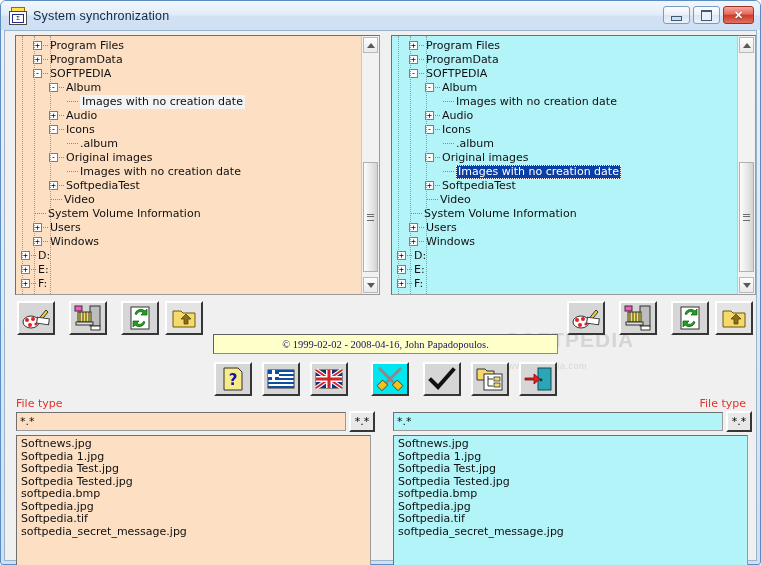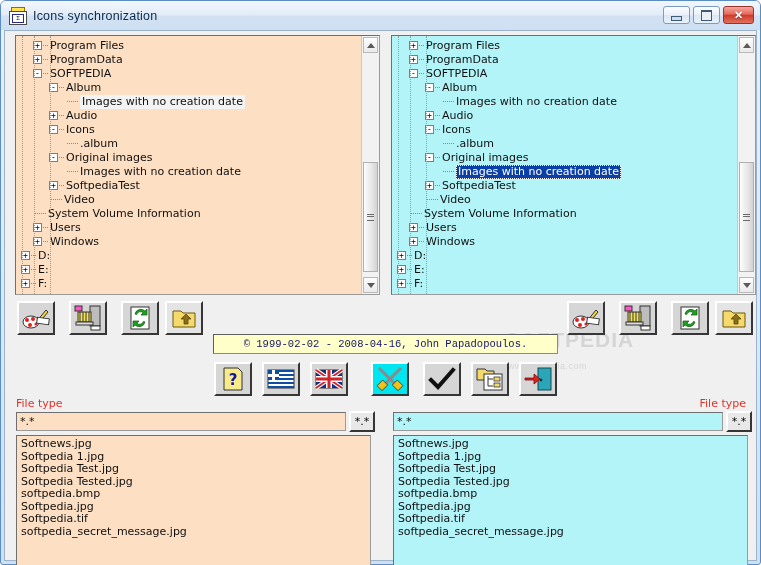--- a/index.html
+++ b/index.html
@@ -141,21 +141,21 @@
   .tbtn.flat{background:#e4e4e4;}
   .icon-wrap{width:28px;height:26px;position:relative;}
 
   
   .copyright{
     position:absolute;box-sizing:border-box;
     background:#ffffc9;border:1px solid #8a8a8a;
     border-top-color:#5f5f5f;border-left-color:#5f5f5f;
     font-size:10.5px;color:#141466;
     display:flex;align-items:center;justify-content:center;
-    font-family:Liberation Mono, monospace;
+    font-family:Liberation Serif, serif;
   }
   
   .ftlabel{
     position:absolute;font-size:11px;color:#e4322b;font-weight:normal;
     font-family:"DejaVu Sans", sans-serif;
   }
   .ftinput{
     position:absolute;box-sizing:border-box;height:19px;
     border:1px solid #9a9a9a;border-top-color:#6f6f6f;border-left-color:#6f6f6f;
     font-size:11px;color:#101010;padding:2px 3px;line-height:14px;
@@ -197,21 +197,21 @@
 <body>
 
 <div class="window">
 
   <div class="titlebar">
     <div class="title-icon">
       <div class="folder-tab"></div>
       <div class="folder-body"></div>
       <div class="folder-inner">Σ</div>
     </div>
-    <div class="title-text">Icons synchronization</div>
+    <div class="title-text">System synchronization</div>
     <div class="caption-buttons">
       <div class="capbtn">
           <div class="min-glyph"></div>
         </div>
       <div class="capbtn">
           <div class="max-glyph"></div>
         </div>
       <div class="capbtn close">✕</div>
     </div>
   </div>

